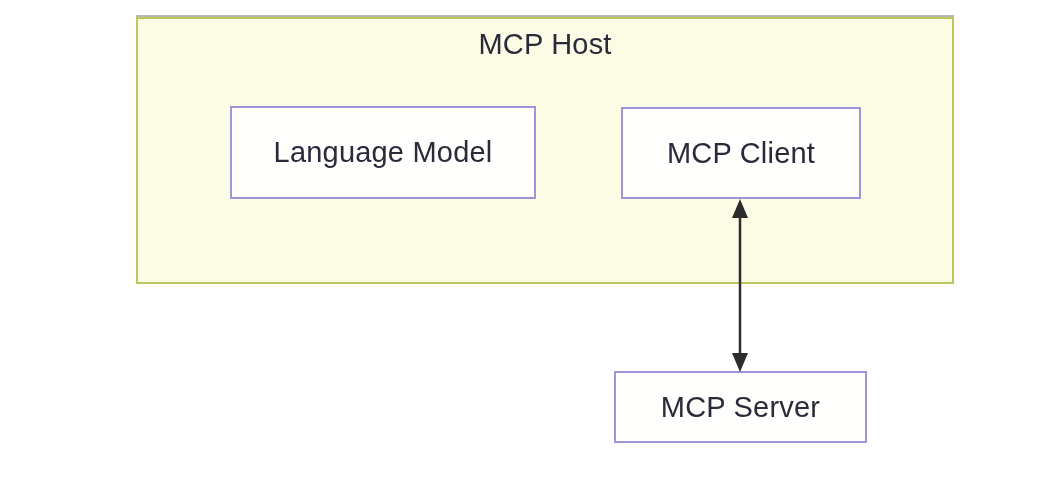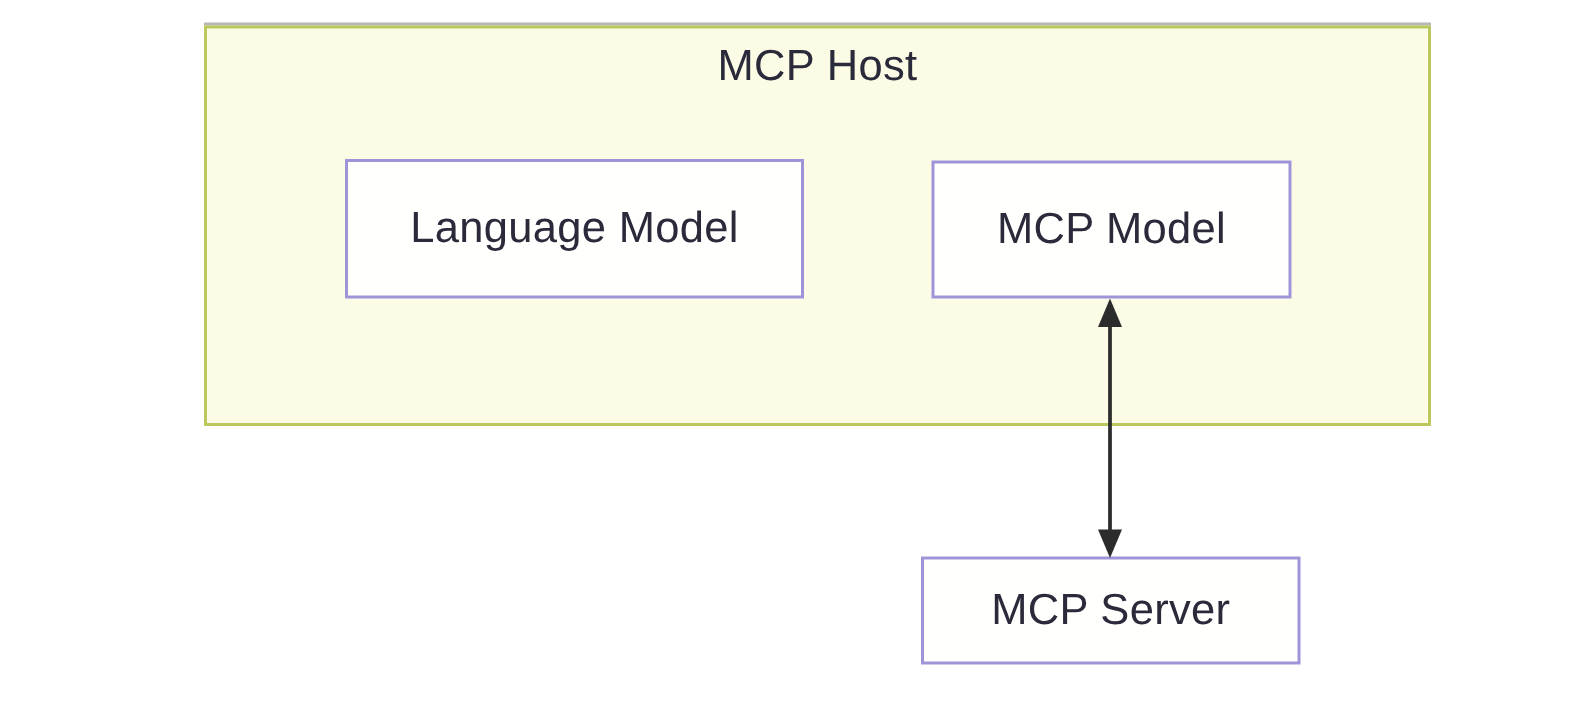--- a/index.html
+++ b/index.html
@@ -84,21 +84,21 @@
 
   <div class="host-box"></div>
 
   <div class="host-title">MCP Host</div>
 
   <div class="node node-language-model">
     <span>Language Model</span>
   </div>
 
   <div class="node node-mcp-client">
-    <span>MCP Model</span>
+    <span>MCP Client</span>
   </div>
 
   <div class="node node-mcp-server">
     <span>MCP Server</span>
   </div>
 
   <svg class="edge-arrow" viewBox="0 0 26 173" xmlns="http://www.w3.org/2000/svg">
     <line x1="13" y1="14" x2="13" y2="159" stroke="#2c2c2c" stroke-width="2.5"></line>
     <polygon points="13,0 21,19 5,19" fill="#2c2c2c"></polygon>
     <polygon points="13,173 21,154 5,154" fill="#2c2c2c"></polygon>

